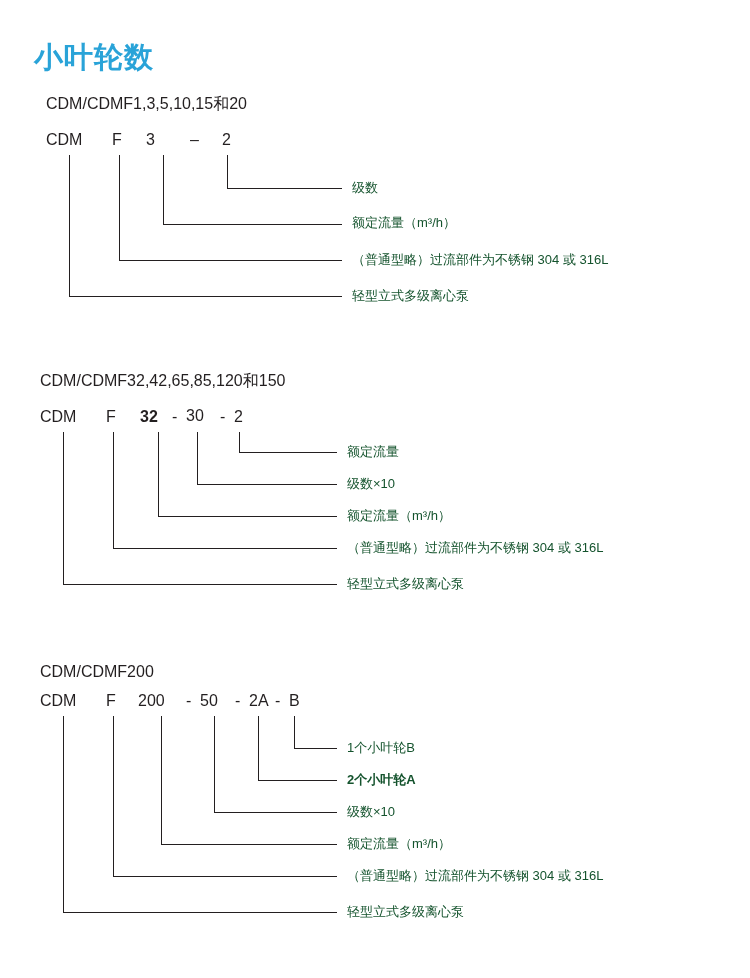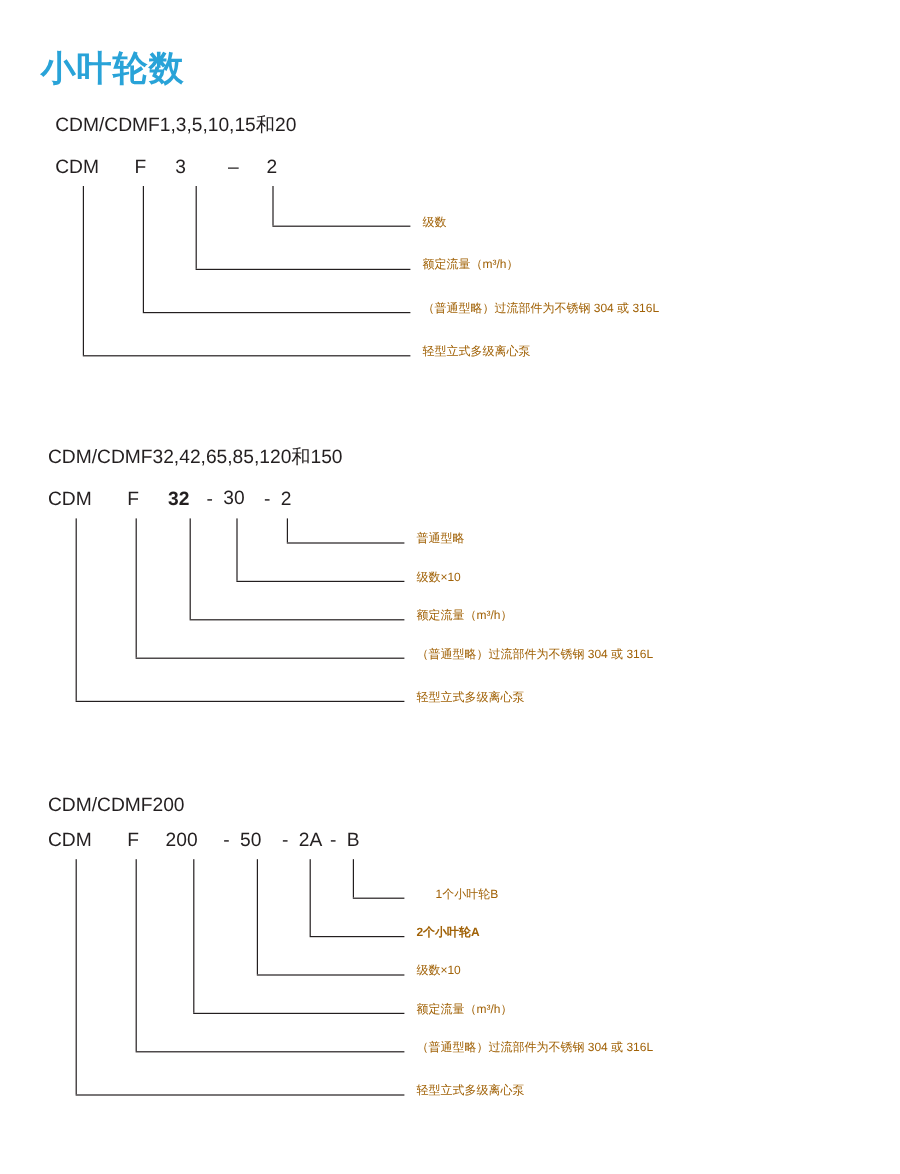--- a/index.html
+++ b/index.html
@@ -48,22 +48,22 @@
     border-left: 1px solid #231f20;
   }
   .h-line {
     position: absolute;
     height: 0;
     border-top: 1px solid #231f20;
   }
 
   .note {
     position: absolute;
-    font-size: 10px;
-    color: #a16207;
+    font-size: 13px;
+    color: #14532d;
     white-space: nowrap;
     line-height: 1;
   }
 </style>
 </head>
 <body>
 
 <div class="page-title">小叶轮数</div>
 
 <div class="block">
@@ -100,21 +100,21 @@
   <div class="code-tok" style="left:40px; top:408px;">CDM</div>
   <div class="code-tok" style="left:106px; top:408px;">F</div>
   <div class="code-tok" style="left:140px; top:408px;font-weight:bold;">32</div>
   <div class="code-tok" style="left:172px; top:408px;">-</div>
   <div class="code-tok" style="left:186px; top:407px;">30</div>
   <div class="code-tok" style="left:220px; top:408px;">-</div>
   <div class="code-tok" style="left:234px; top:408px;">2</div>
 
   <div class="v-line" style="left:239px; top:432px; height:20px;"></div>
   <div class="h-line" style="left:239px; top:452px; width:98px;"></div>
-  <div class="note" style="left:347px; top:445px;">普通型略</div>
+  <div class="note" style="left:347px; top:445px;">额定流量</div>
 
   <div class="v-line" style="left:197px; top:432px; height:52px;"></div>
   <div class="h-line" style="left:197px; top:484px; width:140px;"></div>
   <div class="note" style="left:347px; top:477px;">级数×10</div>
 
   <div class="v-line" style="left:158px; top:432px; height:84px;"></div>
   <div class="h-line" style="left:158px; top:516px; width:179px;"></div>
   <div class="note" style="left:347px; top:509px;">额定流量（m³/h）</div>
 
   <div class="v-line" style="left:113px; top:432px; height:116px;"></div>
@@ -135,21 +135,21 @@
   <div class="code-tok" style="left:138px; top:692px;text-align:center;">200</div>
   <div class="code-tok" style="left:186px; top:692px;">-</div>
   <div class="code-tok" style="left:200px; top:692px;">50</div>
   <div class="code-tok" style="left:235px; top:692px;">-</div>
   <div class="code-tok" style="left:249px; top:692px;">2A</div>
   <div class="code-tok" style="left:275px; top:692px;">-</div>
   <div class="code-tok" style="left:289px; top:692px;">B</div>
 
   <div class="v-line" style="left:294px; top:716px; height:32px;"></div>
   <div class="h-line" style="left:294px; top:748px; width:43px;"></div>
-  <div class="note" style="left:347px; top:741px;margin-left:16px;">1个小叶轮B</div>
+  <div class="note" style="left:347px; top:741px;">1个小叶轮B</div>
 
   <div class="v-line" style="left:258px; top:716px; height:64px;"></div>
   <div class="h-line" style="left:258px; top:780px; width:79px;"></div>
   <div class="note" style="left:347px; top:773px;font-weight:bold;">2个小叶轮A</div>
 
   <div class="v-line" style="left:214px; top:716px; height:96px;"></div>
   <div class="h-line" style="left:214px; top:812px; width:123px;"></div>
   <div class="note" style="left:347px; top:805px;">级数×10</div>
 
   <div class="v-line" style="left:161px; top:716px; height:128px;"></div>

